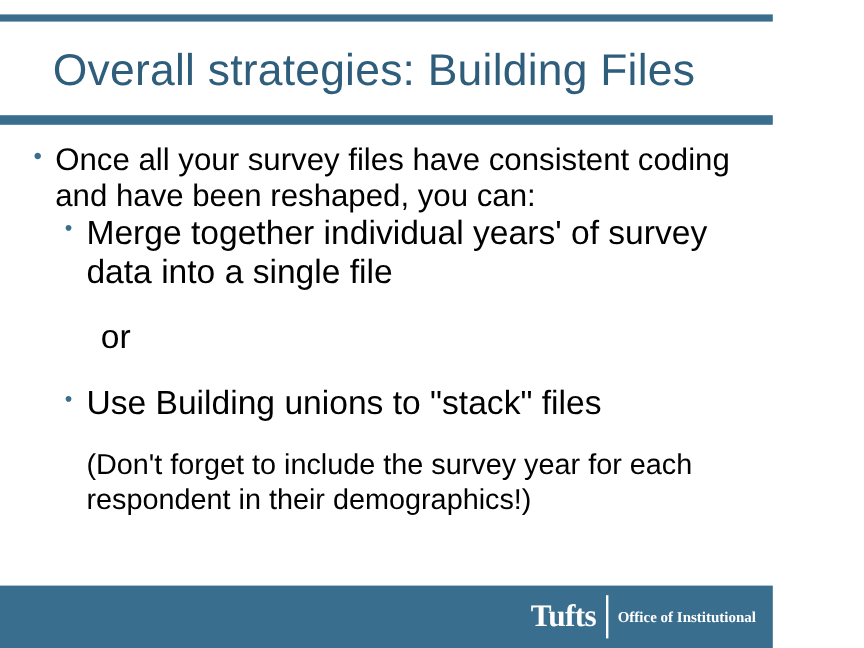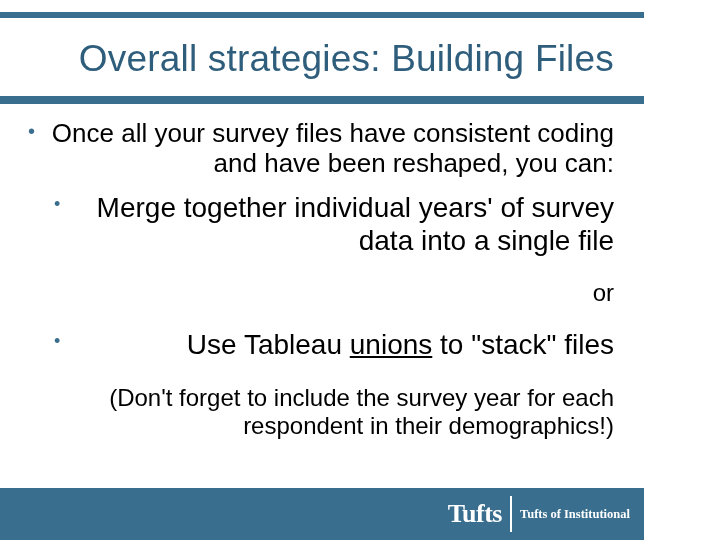--- a/index.html
+++ b/index.html
@@ -10,21 +10,20 @@
     background: #ffffff;
     font-family: Arial, Helvetica, sans-serif;
     color: #000;
     overflow: hidden;
   }
   .slide {
     width: 644px;
     height: 540px;
     position: relative;
     box-sizing: border-box;
-    text-align: right;
   }
   .top-bar {
     position: absolute;
     top: 12px;
     left: 0;
     right: 0;
     height: 6px;
     background: #3a6e8f;
   }
   .title {
@@ -49,21 +48,20 @@
     position: absolute;
     top: 118px;
     left: 28px;
     right: 30px;
     font-size: 26px;
     line-height: 1.16;
   }
   .b1 {
     position: relative;
     padding-left: 18px;
-    margin-bottom: 14px;
   }
   .b1::before {
     content: "•";
     position: absolute;
     left: 0;
     top: 2px;
     color: #3a6e8f;
     font-size: 20px;
   }
   .b2 {
@@ -75,31 +73,30 @@
   }
   .b2::before {
     content: "•";
     position: absolute;
     left: 0;
     top: 2px;
     color: #3a6e8f;
     font-size: 18px;
   }
   .or-line {
-    margin-left: 28px;
+    margin-left: 56px;
     margin-bottom: 22px;
-    font-size: 24px;
+    font-size: 28px;
   }
   .note {
     margin-left: 44px;
     font-size: 24px;
     line-height: 1.18;
   }
   .underline {
-    text-decoration: underline;
   }
 
   .footer {
     position: absolute;
     left: 0;
     right: 0;
     bottom: 0;
     height: 52px;
     background: #3a6e8f;
     color: #fff;
@@ -153,32 +150,32 @@
 
     <div class="b2">
       <span>Merge together individual years' of survey data into a single file</span>
     </div>
 
     <div class="or-line">
       <span>or</span>
     </div>
 
     <div class="b2">
-      <span>Use Tableau </span><span class="underline">unions</span><span> to "stack" files</span>
+      <span>Use Building </span><span class="underline">unions</span><span> to "stack" files</span>
     </div>
 
     <div class="note">
       <span>(Don't forget to include the survey year for each respondent in their demographics!)</span>
     </div>
 
   </div>
 
   <div class="footer">
     <div class="logo-block">
       <span class="logo-text">Tufts</span>
       <div class="vbar"></div>
       <div class="office-text">
-        <div>Tufts of Institutional</div>
+        <div>Office of Institutional</div>
       </div>
     </div>
   </div>
 
 </div>
 
 </body></html>

